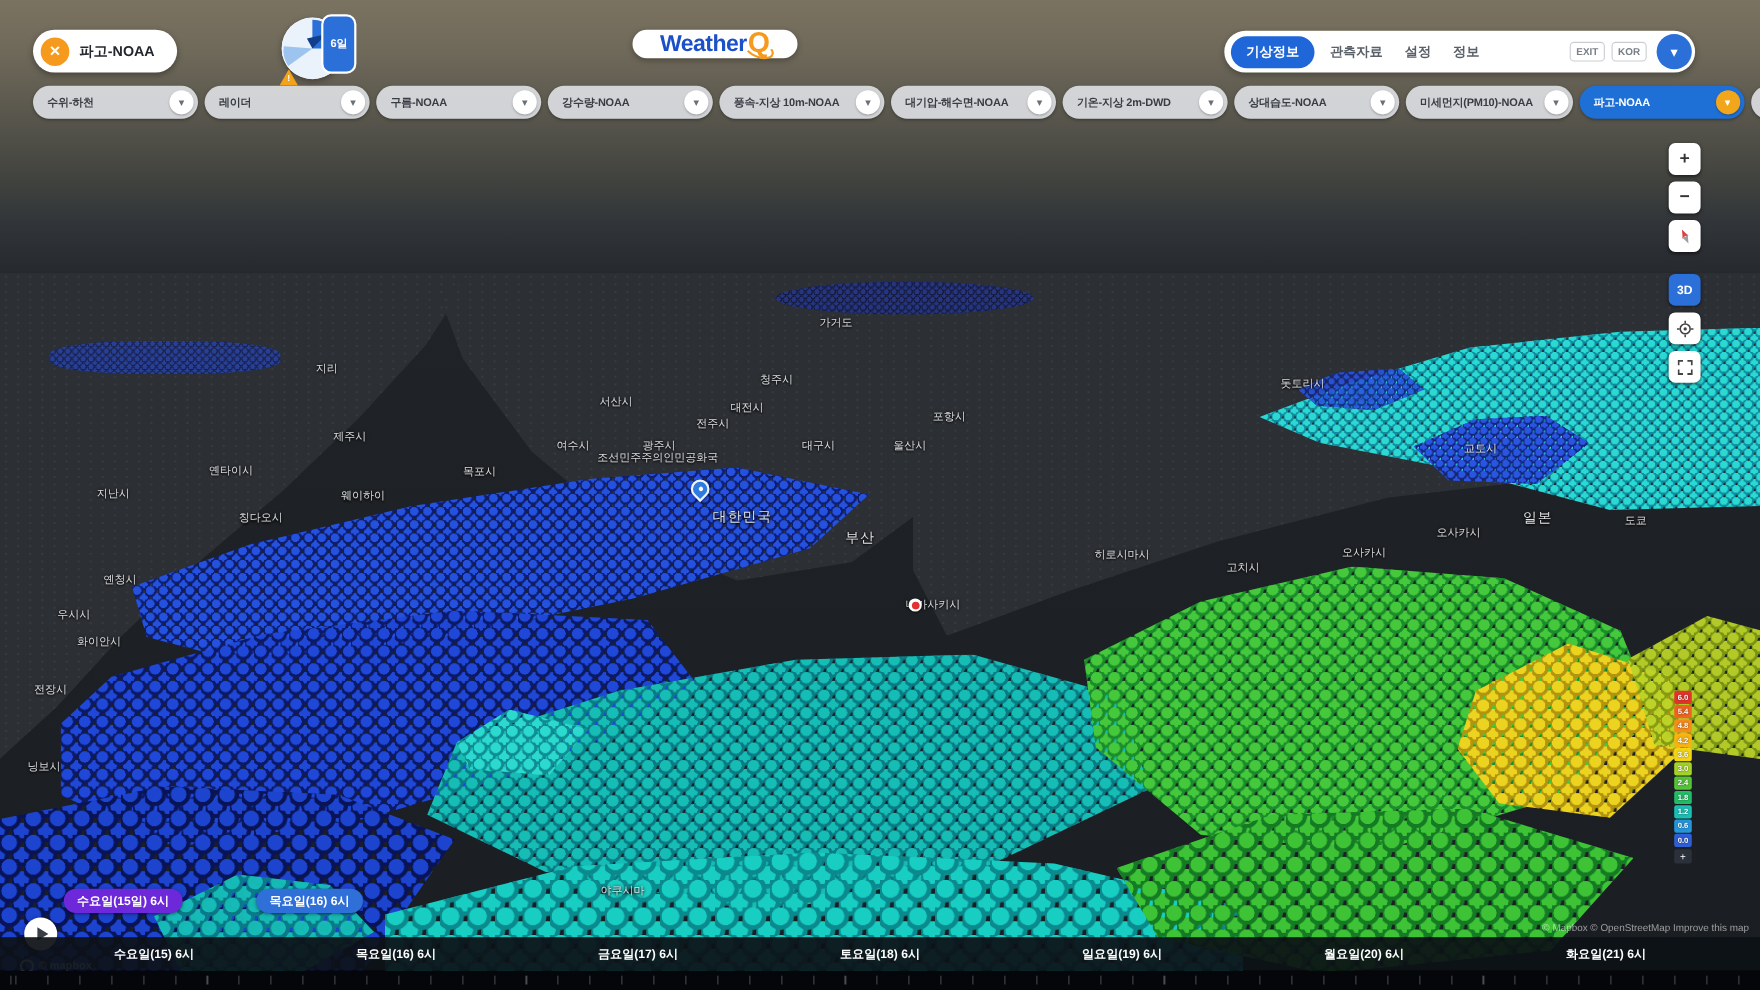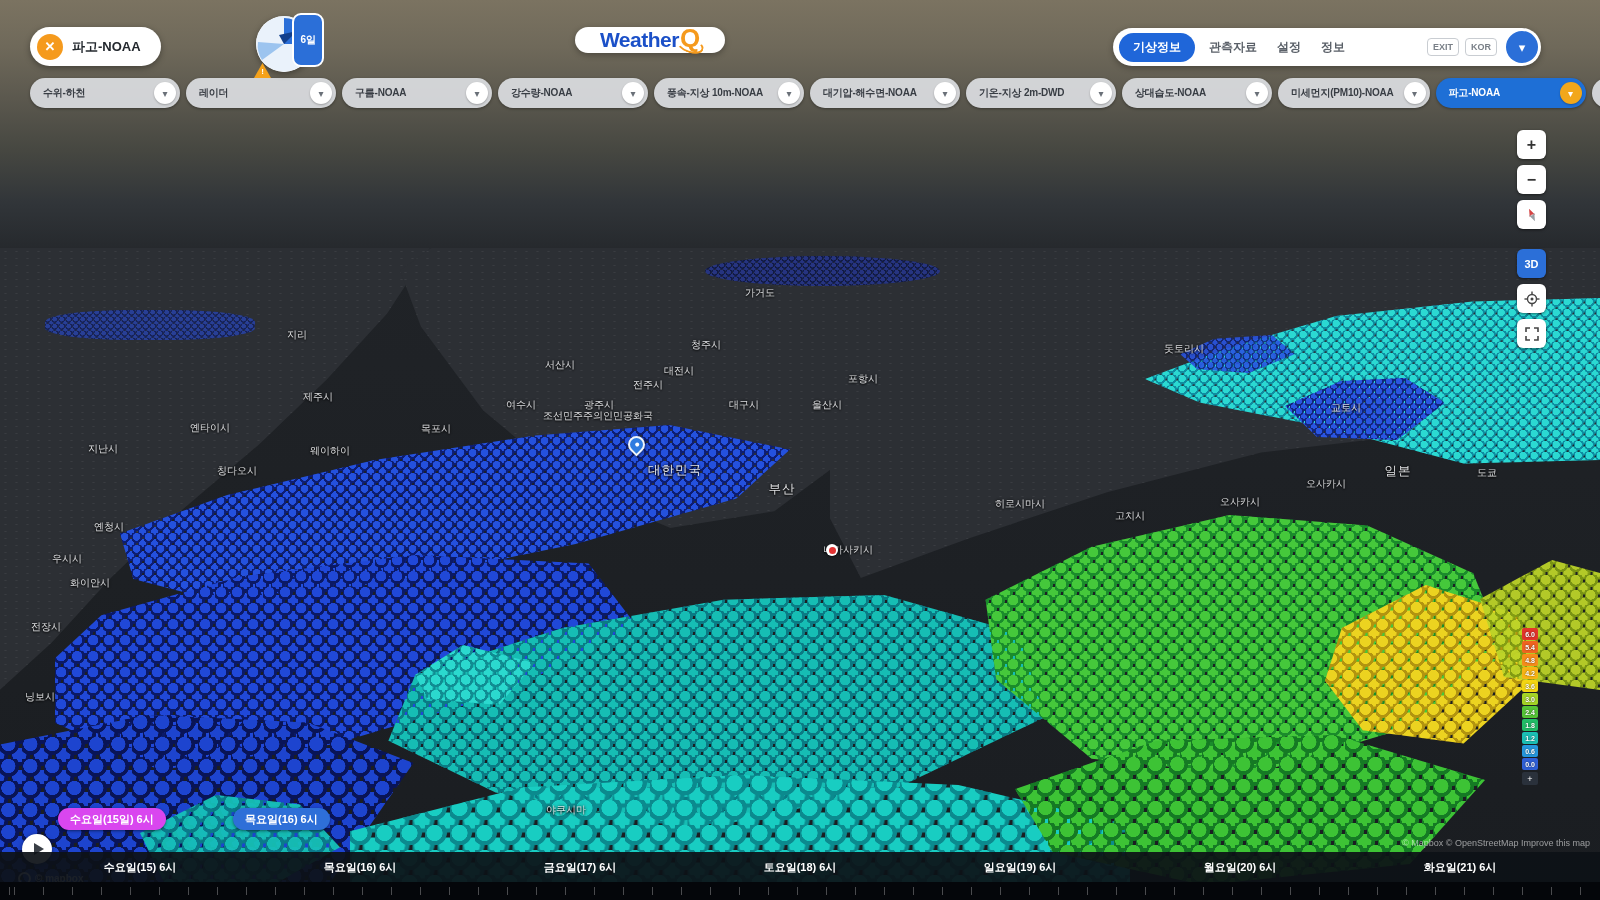--- a/index.html
+++ b/index.html
@@ -107,21 +107,21 @@
   
   .legend{position:absolute;right:62px;top:628px;display:flex;flex-direction:column;gap:1px;}
   .legend-cell{width:16px;height:12px;border-radius:2px;color:#fff;font-size:7px;font-weight:bold;
         display:flex;align-items:center;justify-content:center;text-shadow:0 0 2px rgba(0,0,0,.7);}
   .legend-expand{position:absolute;right:62px;top:772px;width:16px;height:13px;border-radius:2px;background:#2a313b;
         color:#fff;font-size:9px;display:flex;align-items:center;justify-content:center;cursor:pointer;}
 
   
   .tt{position:absolute;height:22px;border-radius:11px;color:#fff;font-size:11px;font-weight:bold;
         display:flex;align-items:center;padding:0 12px;box-shadow:0 1px 3px rgba(0,0,0,.5);white-space:nowrap;}
-  .tt-orange{left:58px;top:808px;background:#d946ef;}
+  .tt-orange{left:58px;top:808px;background:#6d28d9;}
   .tt-blue{left:233px;top:808px;background:#2e6fd8;}
   .timeline{position:absolute;left:0;right:0;bottom:0;}
   .timeline-days{height:30px;background:rgba(13,17,23,.93);display:flex;align-items:center;
         justify-content:space-around;padding:0 30px;}
   .tl-day{color:#fff;font-size:11px;font-weight:bold;cursor:pointer;}
   .timeline-ticks{height:18px;background:#04060a;background-image:
         repeating-linear-gradient(90deg,rgba(255,255,255,.28) 0 1px,transparent 1px 29px);
         background-size:auto 8px;background-repeat:repeat-x;background-position:14px 5px;}
 
   .play{position:absolute;left:22px;top:834px;width:30px;height:30px;border-radius:50%;background:#fff;

